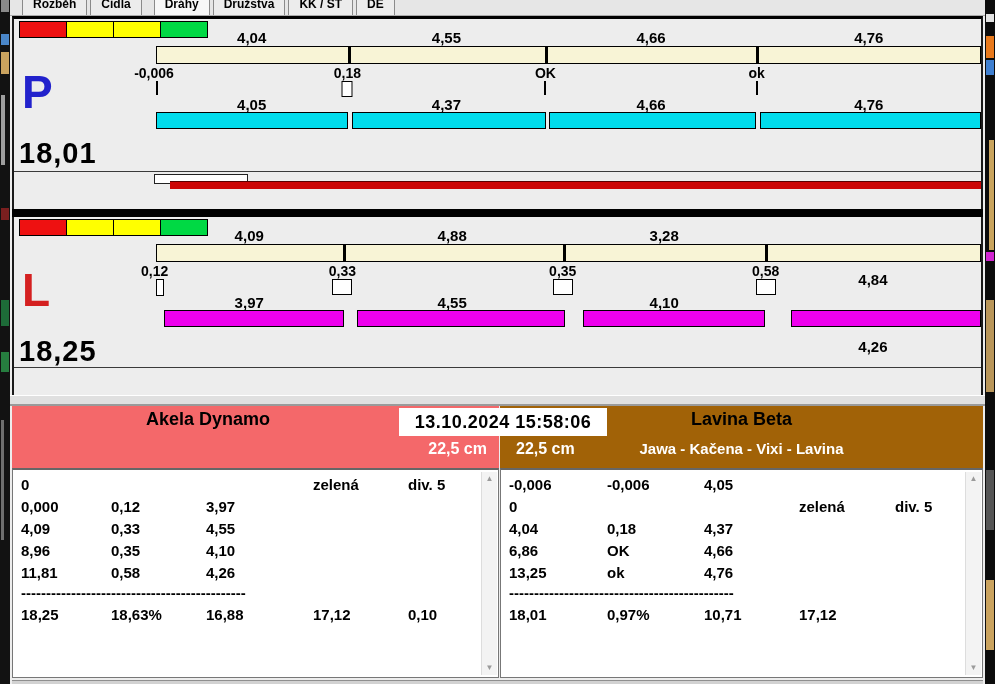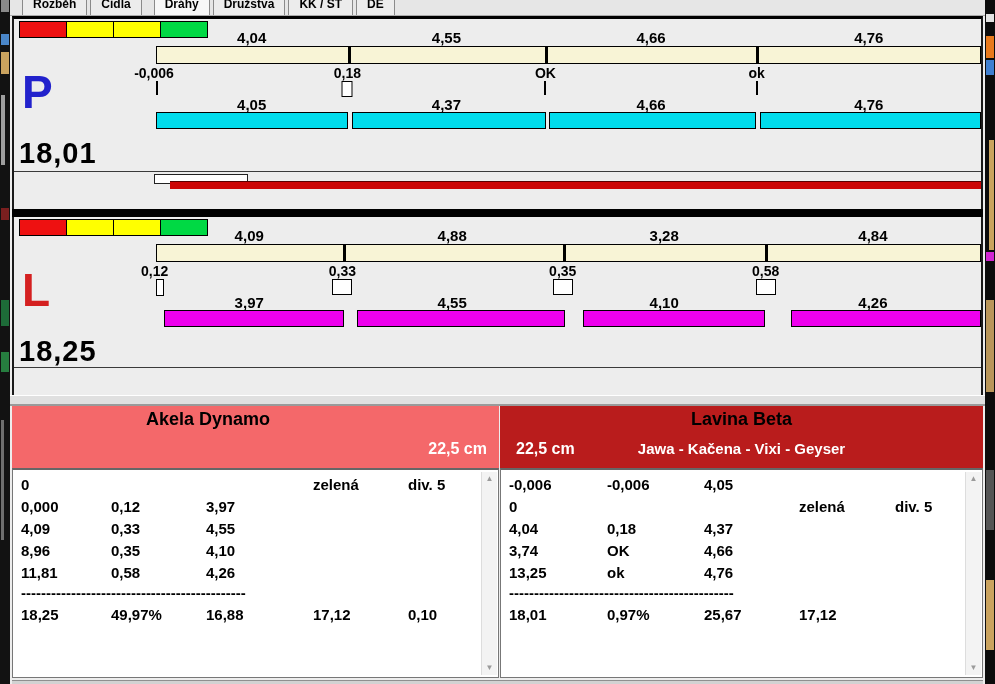--- a/index.html
+++ b/index.html
@@ -53,21 +53,21 @@
   .mk.box{width:18px;height:14px;background:#fff;border:1px solid #000;}
   .mk.box-sm{width:9px;height:14px;background:#fff;border:1px solid #000;}
   .mk.box-nr{width:6px;height:15px;background:#fff;border:1px solid #000;}
   .seg-bar{position:absolute;left:0;right:0;top:83px;height:17px;}
   .seg{position:absolute;top:0;height:15px;border:1px solid #000;display:block;}
 
   
   .lane-p .p1{left:23.2%;} .lane-p .p2{left:47.2%;} .lane-p .p3{left:72.8%;}
   .lane-p .c1{left:11.6%;} .lane-p .c2{left:35.2%;} .lane-p .c3{left:60%;} .lane-p .c4{left:86.4%;}
   .lane-l .p1{left:22.6%;} .lane-l .p2{left:49.3%;} .lane-l .p3{left:73.9%;}
-  .lane-l .c1{left:11.3%;} .lane-l .c2{left:35.9%;} .lane-l .c3{left:61.6%;} .lane-l .c4{left:86.9%;}
+  .lane-l .c1{left:11.3%;} .lane-l .c2{left:35.9%;} .lane-l .c3{left:61.6%;} .lane-l .c4{left:86.9%;margin-top:44px;}
   .lane-p .sg1{left:0;width:23%;} .lane-p .sg2{left:23.7%;width:23.3%;}
   .lane-p .sg3{left:47.6%;width:24.9%;} .lane-p .sg4{left:73.2%;right:0;width:auto;}
   .lane-l .sg1{left:1%;width:21.6%;} .lane-l .sg2{left:24.4%;width:24.9%;}
   .lane-l .sg3{left:51.7%;width:21.9%;} .lane-l .sg4{left:77%;right:0;width:auto;}
 
   .progress-zone{position:absolute;left:0;right:0;top:153px;height:20px;}
   .white-rect{position:absolute;left:140px;top:2px;width:92px;height:8px;background:#fff;border:1px solid #222;display:block;}
   .red-run{position:absolute;left:156px;right:0;top:9px;height:7px;display:block;border-top:1px solid #5a0000;}
 
   .section-sep{height:8px;margin:0 0;background:#e0e0e0;border-top:1px solid #fff;border-bottom:2px solid #9a9a9a;}
@@ -295,37 +295,37 @@
               <div class="t-row t-grid">
                 <span class="t-cell">11,81</span>
                 <span class="t-cell">0,58</span>
                 <span class="t-cell">4,26</span>
                 <span class="t-cell"></span>
                 <span class="t-cell"></span>
               </div>
               <div class="t-div">---------------------------------------------</div>
               <div class="t-row t-grid">
                 <span class="t-cell">18,25</span>
-                <span class="t-cell">49,97%</span>
+                <span class="t-cell">18,63%</span>
                 <span class="t-cell">16,88</span>
                 <span class="t-cell">17,12</span>
                 <span class="t-cell">0,10</span>
               </div>
             </div>
           <div class="vscroll">
             <div class="arr up">▲</div>
             <div class="arr dn">▼</div>
           </div>
         </div>
       </div>
 
       <div class="team team-blue">
-        <div class="team-header" style="background-color: #b91c1c;">
+        <div class="team-header" style="background-color: #a16207;">
           <div class="t-name">Lavina Beta</div>
-          <div class="t-lineup">Jawa - Kačena - Vixi - Geyser</div>
+          <div class="t-lineup">Jawa - Kačena - Vixi - Lavina</div>
           <div class="t-height">22,5 cm</div>
         </div>
         <div class="team-body">
           <div>
               <div class="t-row t-grid">
                 <span class="t-cell">-0,006</span>
                 <span class="t-cell">-0,006</span>
                 <span class="t-cell">4,05</span>
                 <span class="t-cell"></span>
                 <span class="t-cell"></span>
@@ -338,47 +338,48 @@
                 <span class="t-cell">div. 5</span>
               </div>
               <div class="t-row t-grid">
                 <span class="t-cell">4,04</span>
                 <span class="t-cell">0,18</span>
                 <span class="t-cell">4,37</span>
                 <span class="t-cell"></span>
                 <span class="t-cell"></span>
               </div>
               <div class="t-row t-grid">
-                <span class="t-cell">3,74</span>
+                <span class="t-cell">6,86</span>
                 <span class="t-cell">OK</span>
                 <span class="t-cell">4,66</span>
                 <span class="t-cell"></span>
                 <span class="t-cell"></span>
               </div>
               <div class="t-row t-grid">
                 <span class="t-cell">13,25</span>
                 <span class="t-cell">ok</span>
                 <span class="t-cell">4,76</span>
                 <span class="t-cell"></span>
                 <span class="t-cell"></span>
               </div>
               <div class="t-div">---------------------------------------------</div>
               <div class="t-row t-grid">
                 <span class="t-cell">18,01</span>
                 <span class="t-cell">0,97%</span>
-                <span class="t-cell">25,67</span>
+                <span class="t-cell">10,71</span>
                 <span class="t-cell">17,12</span>
                 <span class="t-cell"></span>
               </div>
             </div>
           <div class="vscroll">
             <div class="arr up">▲</div>
             <div class="arr dn">▼</div>
           </div>
         </div>
       </div>
 
+      <div class="clock">13.10.2024 15:58:06</div>
     </div>
 
     <div class="hscroll"></div>
 
   </div>
 </div>
 
 </body></html>

